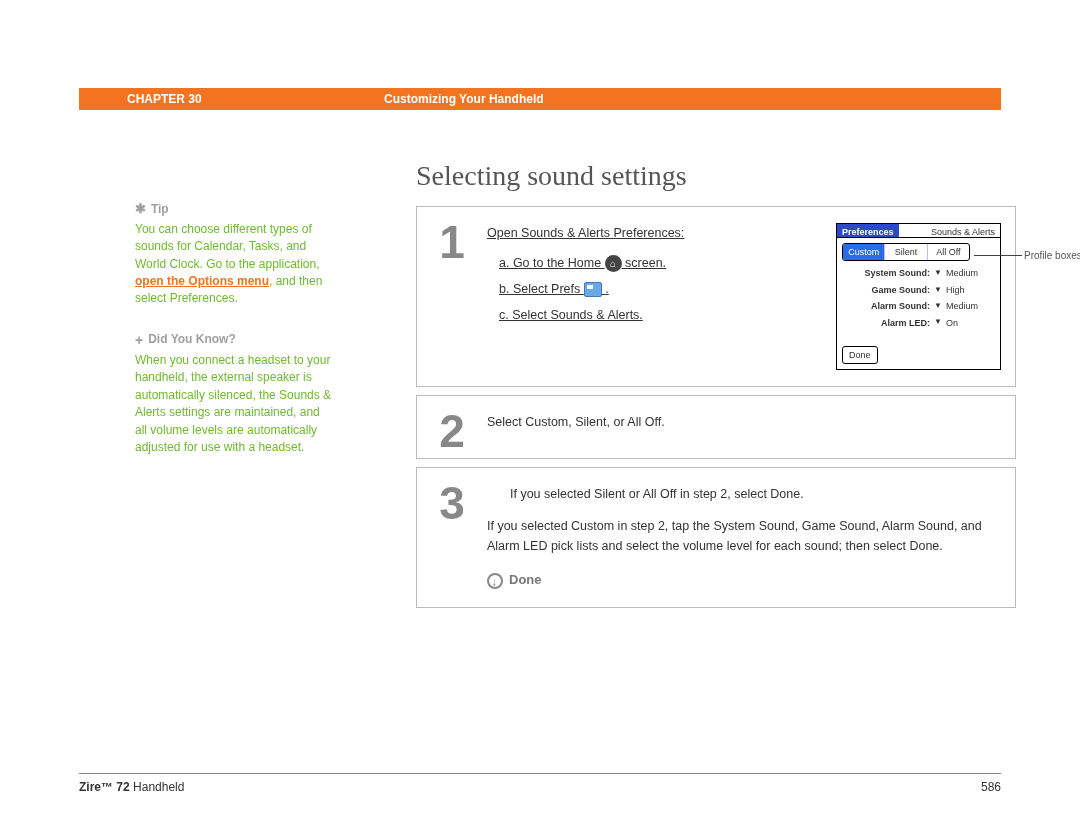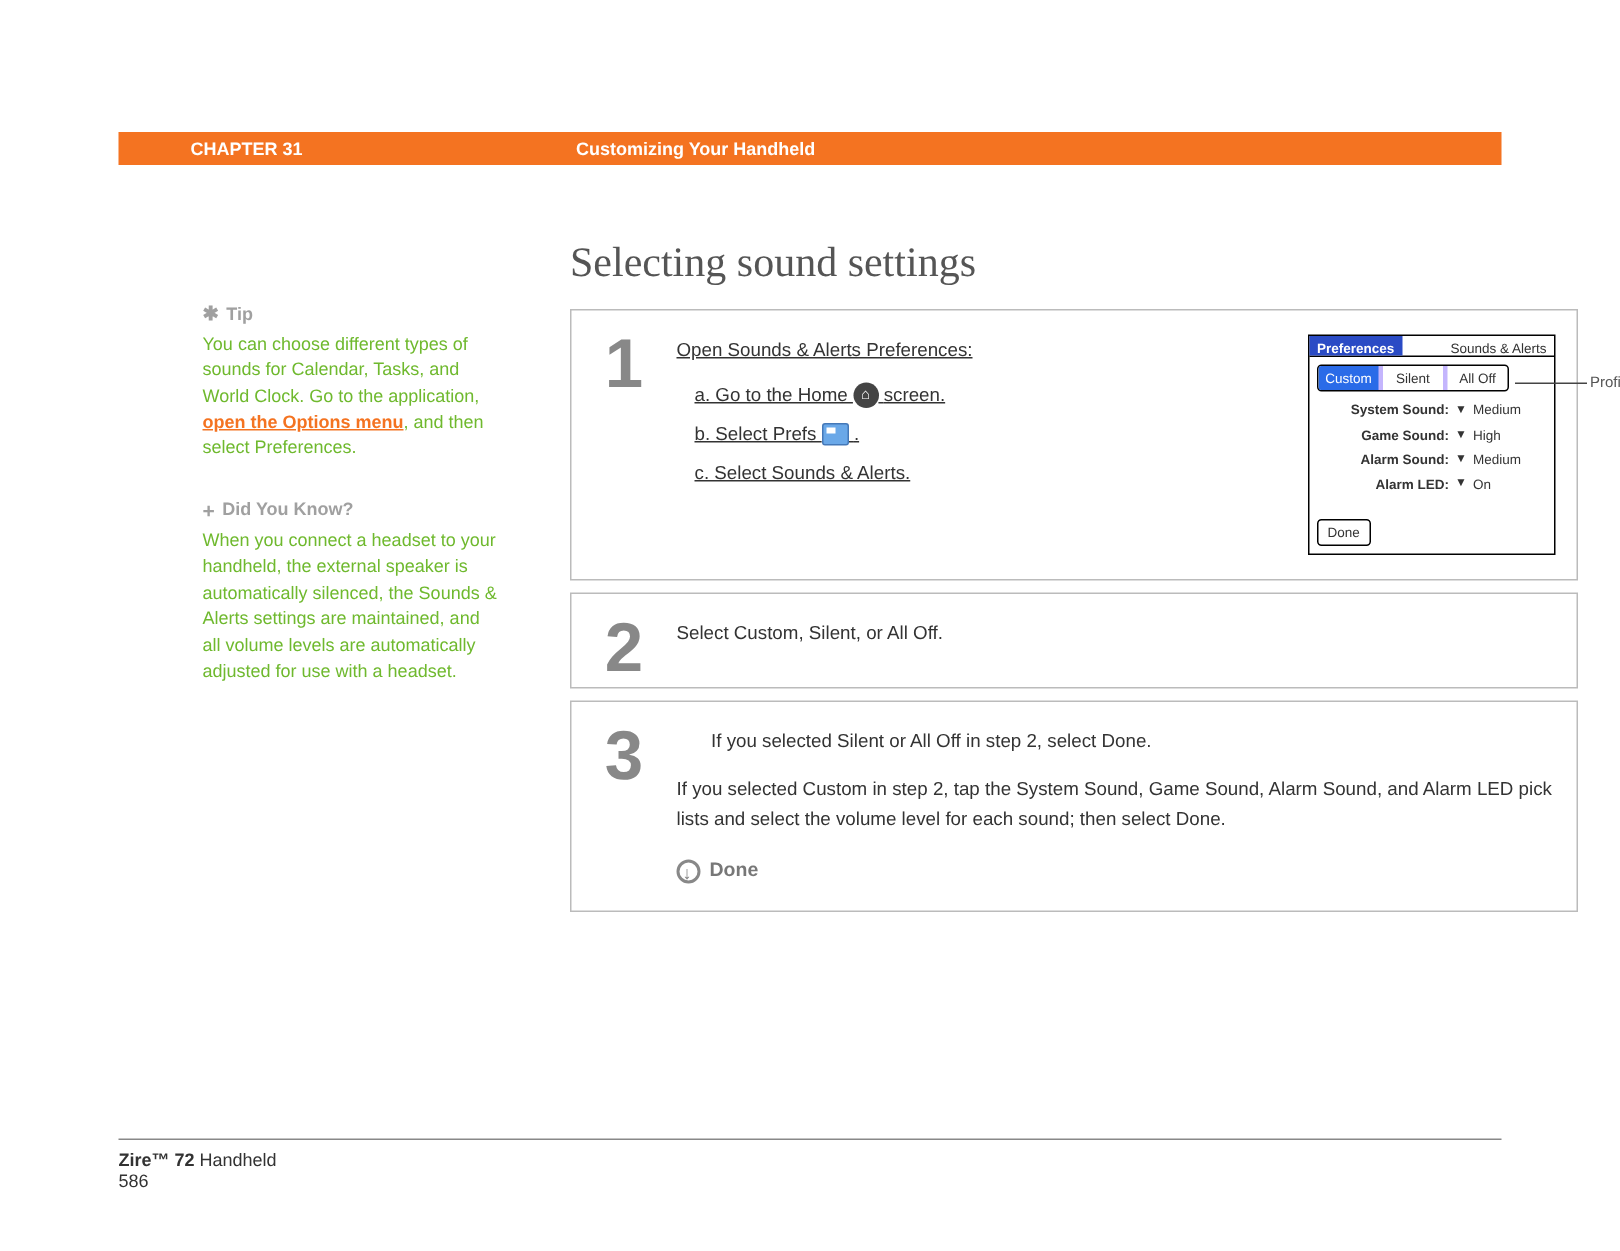--- a/index.html
+++ b/index.html
@@ -37,23 +37,23 @@
   }
   .tip-block, .dyk-block { margin-bottom: 22px; color: #6fb92e; }
   .tip-label, .dyk-label { color: #a0a0a0; font-weight: bold; margin-bottom: 2px; font-size: 12px; display: flex; align-items: center; gap: 5px; }
   .star { font-size: 13px; }
   .plus { font-size: 14px; font-weight: bold; }
   .tip-text { color: #6fb92e; }
   .tip-link { color: #f47321; font-weight: bold; }
   .link-u { text-decoration: underline; }
   .main {
     position: absolute;
-    left: 380px;
+    left: 416px;
     top: 160px;
-    width: 672px;
+    width: 600px;
   }
   .main h1 {
     font-family: Georgia, 'Times New Roman', serif;
     font-weight: normal;
     font-size: 28px;
     color: #555;
     margin-bottom: 14px;
   }
   .intro { font-size: 12.5px; line-height: 1.45; margin-bottom: 18px; }
   .step-box {
@@ -157,21 +157,21 @@
     margin: 5px;
     border: 1px solid #000;
     border-radius: 3px;
     overflow: hidden;
     width: 128px;
   }
   .tabs div {
     flex: 1;
     text-align: center;
     padding: 1px 3px;
-    border-right: 3px solid #c4b5fd;
+    border-right: 1px solid #c4b5fd;
   }
   .tabs div:last-child { border-right: none; }
   .tabs .active { background: #2a6be8; color: #fff; }
   .settings { padding: 0 6px 6px 6px; }
   .srow { display: flex; justify-content: flex-end; gap: 4px; margin: 2px 0; align-items: center;}
   .srow .lbl { text-align: right; font-weight: bold; flex:1;}
   .srow .val { width: 48px; text-align: left;}
   .dd { font-size: 8px; }
   .done-btn {
     display: inline-block;
@@ -199,30 +199,29 @@
   .footer {
     position: absolute;
     left: 79px; right: 79px;
     bottom: 40px;
     border-top: 1px solid #888;
     padding-top: 6px;
     display: flex;
     justify-content: space-between;
     font-size: 12px;
     color: #333;
-    flex-direction: column;
   }
   .footer .prod { }
   .footer .prod b { font-weight: bold; }
 </style>
 </head>
 <body>
 
 <div class="header-bar">
-  <div class="header-chapter">CHAPTER 31</div>
+  <div class="header-chapter">CHAPTER 30</div>
   <div class="header-title">Customizing Your Handheld</div>
 </div>
 
 <div class="sidebar">
   <div class="tip-block">
     <div class="tip-label">
       <span class="star">✱</span>
       <span>Tip</span>
     </div>
     <div class="tip-text">

